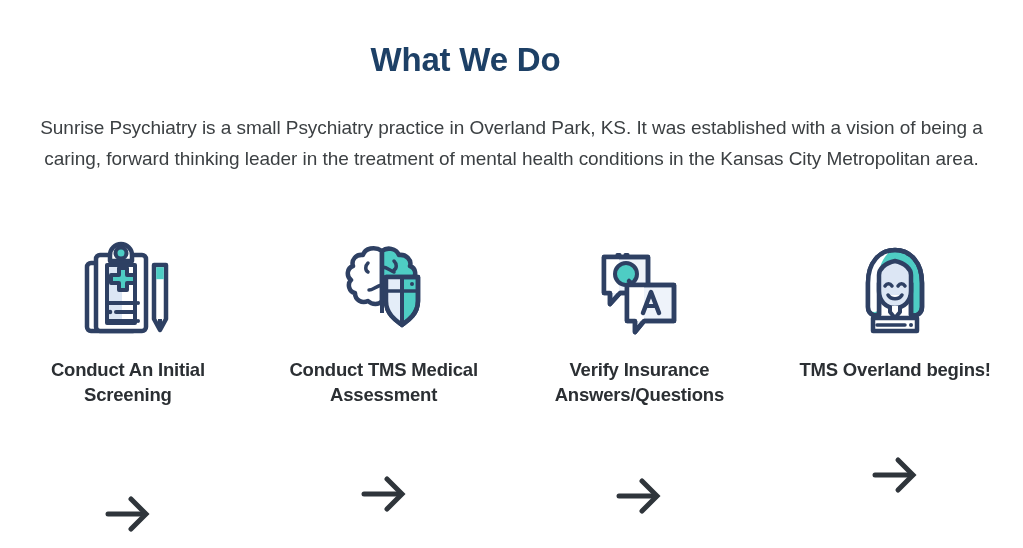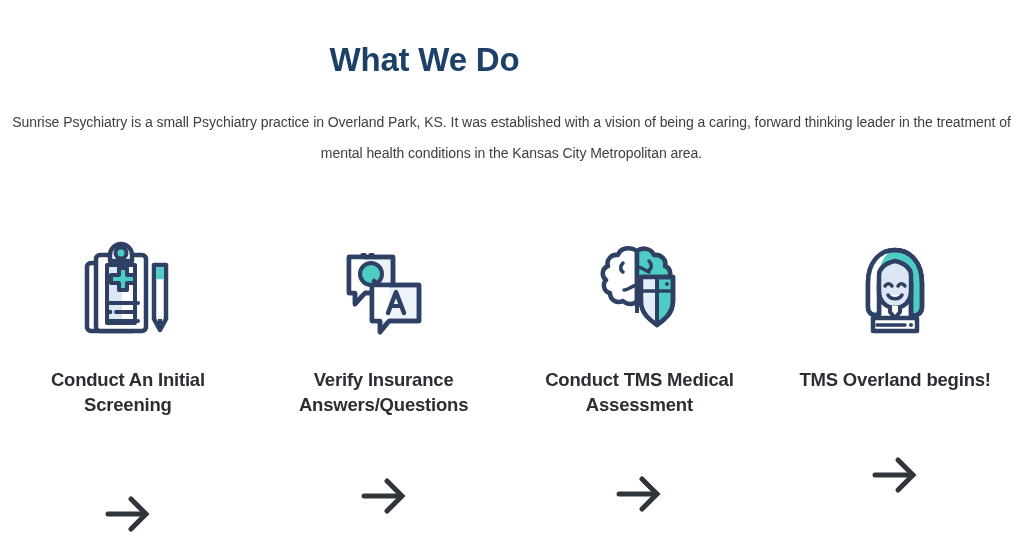--- a/index.html
+++ b/index.html
@@ -24,28 +24,29 @@
     position: absolute;
     top: 18px;
     left: 0;
     width: 849px;
     text-align: center;
     font-size: 33px;
     font-weight: bold;
     letter-spacing: -0.2px;
     color: #1d4066;
     line-height: 1.2;
+    padding-left: 41px;
   }
   .intro {
     position: absolute;
     top: 93px;
     left: 11px;
     width: 1001px;
     text-align: center;
-    font-size: 14px;
+    font-size: 19px;
     line-height: 31px;
     color: #3c4043;
     letter-spacing: -0.05px;
   }
   .steps {
     position: absolute;
     top: 230px;
     left: 0;
     width: 1023px;
     display: flex;
@@ -62,21 +63,21 @@
   .step-icon {
     height: 105px;
     display: flex;
     align-items: flex-end;
     justify-content: center;
   }
   .step-icon svg {
     display: block;
   }
   .step-label {
-    margin-top: 32px;
+    margin-top: 22px;
     text-align: center;
     font-size: 18.5px;
     font-weight: bold;
     line-height: 25px;
     color: #2b2f33;
     letter-spacing: -0.2px;
     max-width: 235px;
   }
   .step-arrow {
     position: absolute;
@@ -127,51 +128,20 @@
           <path d="M27 64 h24" stroke="#2e4063" stroke-width="4" stroke-linecap="round"></path>
           <circle cx="56" cy="64" r="2" fill="#2e4063"></circle>
           <path d="M34 73 h17" stroke="#2e4063" stroke-width="4" stroke-linecap="round"></path>
           <circle cx="28" cy="73" r="2.3" fill="#2e4063"></circle>
           <path d="M27 82 h24" stroke="#2e4063" stroke-width="4" stroke-linecap="round"></path>
           <circle cx="56" cy="82" r="2" fill="#2e4063"></circle>
         </svg>
       </div>
       <div class="step-label">Conduct An Initial Screening</div>
       <div class="step-arrow arrow-pos-0">
-        <svg width="56" height="56" viewBox="0 0 56 56">
-          <path d="M8 28 H45" stroke="#2f353b" stroke-width="5" stroke-linecap="round"></path>
-          <path d="M31 13 L46 28 L31 43" stroke="#2f353b" stroke-width="5" fill="none" stroke-linecap="round" stroke-linejoin="miter"></path>
-        </svg>
-      </div>
-    </div>
-
-    <div class="step">
-      <div class="step-icon">
-        <svg width="92" height="96" viewBox="0 0 92 96">
-
-          <path d="M11 18 h44 v36 h-28 l-10 11 v-11 h-6 z" fill="#eef3fa" stroke="#2e4063" stroke-width="4.5" stroke-linejoin="round"></path>
-          <path d="M26 18 v36" stroke="#2e4063" stroke-width="0"></path>
-          <rect x="11" y="18" width="15" height="36" fill="#ffffff"></rect>
-          <path d="M11 18 h44 v36 h-28 l-10 11 v-11 h-6 z" fill="none" stroke="#2e4063" stroke-width="4.5" stroke-linejoin="round"></path>
-
-          <path d="M24 15.5 h3 M32 15.5 h3" stroke="#2e4063" stroke-width="3" stroke-linecap="round"></path>
-
-          <circle cx="33" cy="35" r="11" fill="#4ecdc4" stroke="#2e4063" stroke-width="4"></circle>
-          <path d="M36 42 l7 7" stroke="#2e4063" stroke-width="4.5" stroke-linecap="round"></path>
-
-          <path d="M34 46 h47 v36 h-30 l-9 11 v-11 h-8 z" fill="#eef3fa" stroke="#2e4063" stroke-width="4.5" stroke-linejoin="round"></path>
-          <rect x="34" y="46" width="17" height="36" fill="#ffffff"></rect>
-          <path d="M34 46 h47 v36 h-30 l-9 11 v-11 h-8 z" fill="none" stroke="#2e4063" stroke-width="4.5" stroke-linejoin="round"></path>
-
-          <path d="M50 74 L58 53 L66 74" fill="none" stroke="#2e4063" stroke-width="4.5" stroke-linecap="round" stroke-linejoin="round"></path>
-          <path d="M53 67 h10" stroke="#2e4063" stroke-width="4" stroke-linecap="round"></path>
-        </svg>
-      </div>
-      <div class="step-label">Verify Insurance Answers/Questions</div>
-      <div class="step-arrow arrow-pos-1">
         <svg width="56" height="56" viewBox="0 0 56 56">
           <path d="M8 28 H45" stroke="#2f353b" stroke-width="5" stroke-linecap="round"></path>
           <path d="M31 13 L46 28 L31 43" stroke="#2f353b" stroke-width="5" fill="none" stroke-linecap="round" stroke-linejoin="miter"></path>
         </svg>
       </div>
     </div>
 
     <div class="step">
       <div class="step-icon">
         <svg width="92" height="96" viewBox="0 0 92 96">
@@ -212,20 +182,51 @@
           <path d="M8 28 H45" stroke="#2f353b" stroke-width="5" stroke-linecap="round"></path>
           <path d="M31 13 L46 28 L31 43" stroke="#2f353b" stroke-width="5" fill="none" stroke-linecap="round" stroke-linejoin="miter"></path>
         </svg>
       </div>
     </div>
 
     <div class="step">
       <div class="step-icon">
         <svg width="92" height="96" viewBox="0 0 92 96">
 
+          <path d="M11 18 h44 v36 h-28 l-10 11 v-11 h-6 z" fill="#eef3fa" stroke="#2e4063" stroke-width="4.5" stroke-linejoin="round"></path>
+          <path d="M26 18 v36" stroke="#2e4063" stroke-width="0"></path>
+          <rect x="11" y="18" width="15" height="36" fill="#ffffff"></rect>
+          <path d="M11 18 h44 v36 h-28 l-10 11 v-11 h-6 z" fill="none" stroke="#2e4063" stroke-width="4.5" stroke-linejoin="round"></path>
+
+          <path d="M24 15.5 h3 M32 15.5 h3" stroke="#2e4063" stroke-width="3" stroke-linecap="round"></path>
+
+          <circle cx="33" cy="35" r="11" fill="#4ecdc4" stroke="#2e4063" stroke-width="4"></circle>
+          <path d="M36 42 l7 7" stroke="#2e4063" stroke-width="4.5" stroke-linecap="round"></path>
+
+          <path d="M34 46 h47 v36 h-30 l-9 11 v-11 h-8 z" fill="#eef3fa" stroke="#2e4063" stroke-width="4.5" stroke-linejoin="round"></path>
+          <rect x="34" y="46" width="17" height="36" fill="#ffffff"></rect>
+          <path d="M34 46 h47 v36 h-30 l-9 11 v-11 h-8 z" fill="none" stroke="#2e4063" stroke-width="4.5" stroke-linejoin="round"></path>
+
+          <path d="M50 74 L58 53 L66 74" fill="none" stroke="#2e4063" stroke-width="4.5" stroke-linecap="round" stroke-linejoin="round"></path>
+          <path d="M53 67 h10" stroke="#2e4063" stroke-width="4" stroke-linecap="round"></path>
+        </svg>
+      </div>
+      <div class="step-label">Verify Insurance Answers/Questions</div>
+      <div class="step-arrow arrow-pos-1">
+        <svg width="56" height="56" viewBox="0 0 56 56">
+          <path d="M8 28 H45" stroke="#2f353b" stroke-width="5" stroke-linecap="round"></path>
+          <path d="M31 13 L46 28 L31 43" stroke="#2f353b" stroke-width="5" fill="none" stroke-linecap="round" stroke-linejoin="miter"></path>
+        </svg>
+      </div>
+    </div>
+
+    <div class="step">
+      <div class="step-icon">
+        <svg width="92" height="96" viewBox="0 0 92 96">
+
           <path d="M19 44 c0 -21 12 -33 27 -33 c15 0 27 12 27 33 v24 c0 6 -5 10 -11 8 v-32 h-32 v32 c-6 2 -11 -2 -11 -8 z" fill="#4ecdc4" stroke="#2e4063" stroke-width="4.5" stroke-linejoin="round"></path>
 
           <path d="M19 46 c0 -20 11 -32 23 -34 c-9 6 -13 18 -13 34 v26 c-6 3 -10 -1 -10 -7 z" fill="#ffffff" stroke="none"></path>
           <path d="M19 44 c0 -21 12 -33 27 -33 c15 0 27 12 27 33 v24 c0 6 -5 10 -11 8 v-32 h-32 v32 c-6 2 -11 -2 -11 -8 z" fill="none" stroke="#2e4063" stroke-width="4.5" stroke-linejoin="round"></path>
 
           <path d="M30 36 c0 -6 6 -12 16 -14 c10 2 16 8 16 14 v16 c0 10 -7 17 -16 17 c-9 0 -16 -7 -16 -17 z" fill="#dce6f4" stroke="#2e4063" stroke-width="4.5" stroke-linejoin="round"></path>
 
           <path d="M36 47 c2 -3 5 -3 7 0" fill="none" stroke="#2e4063" stroke-width="3.5" stroke-linecap="round"></path>
           <path d="M49 47 c2 -3 5 -3 7 0" fill="none" stroke="#2e4063" stroke-width="3.5" stroke-linecap="round"></path>
 

